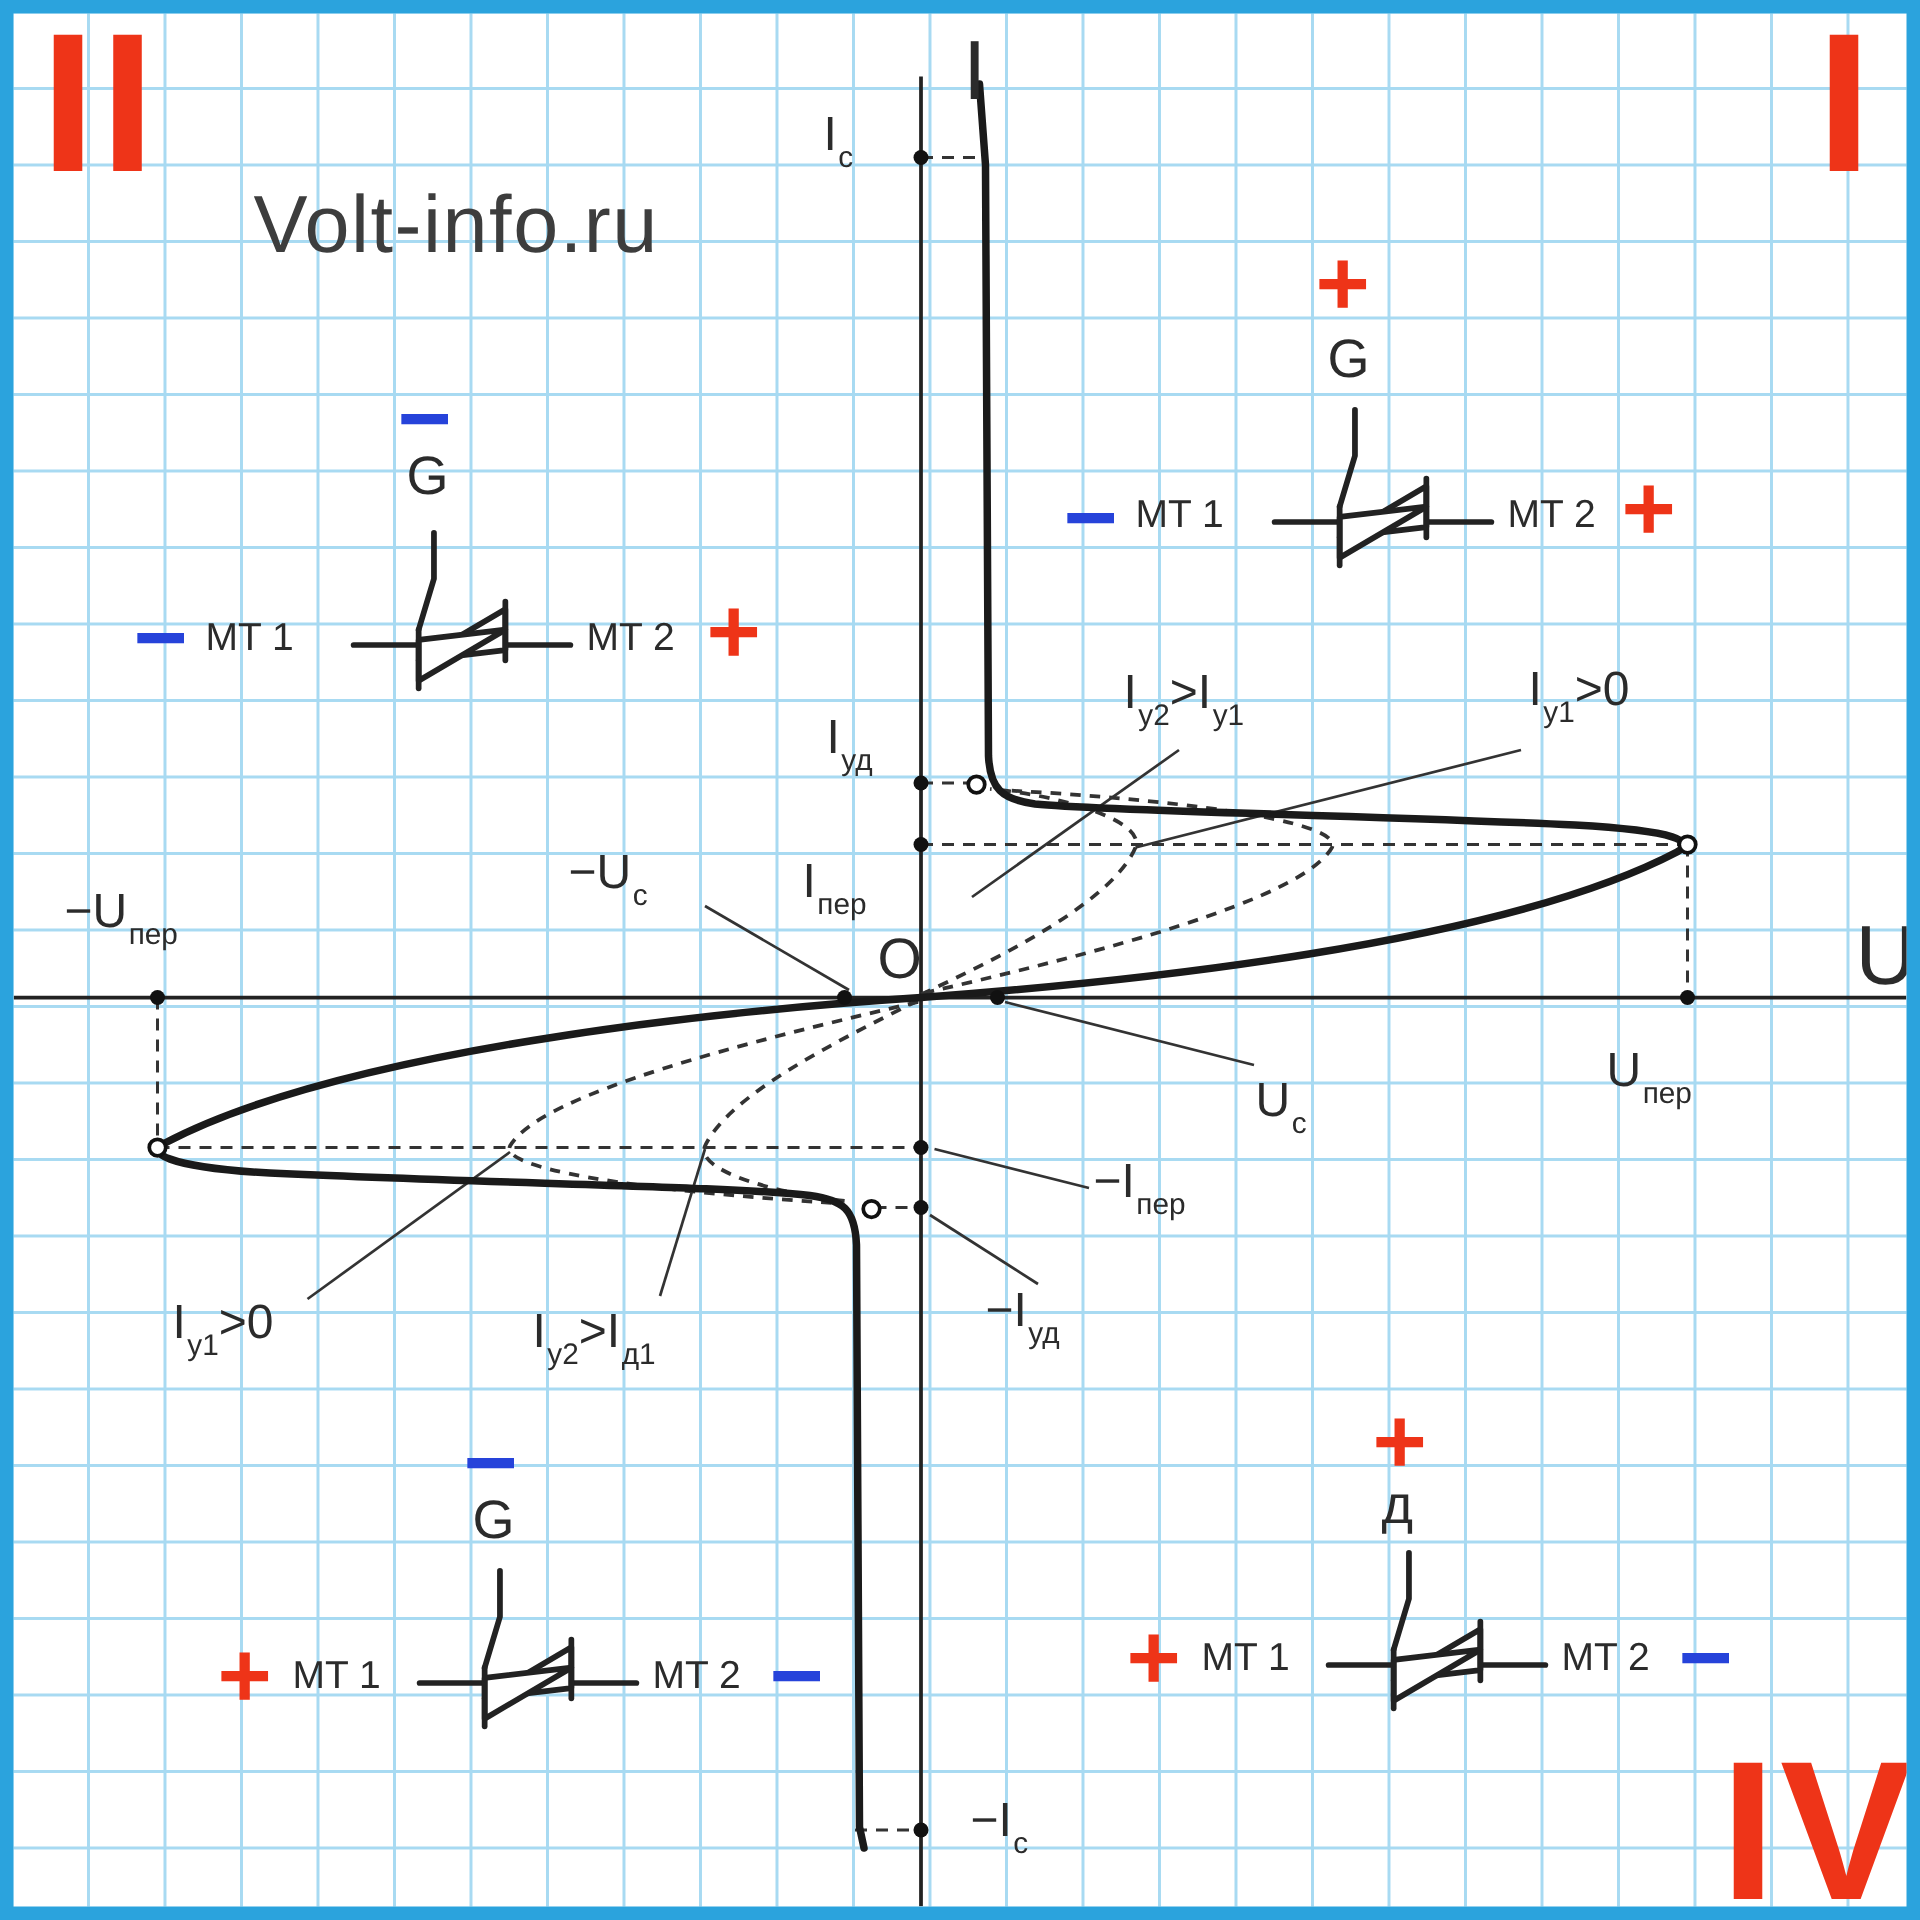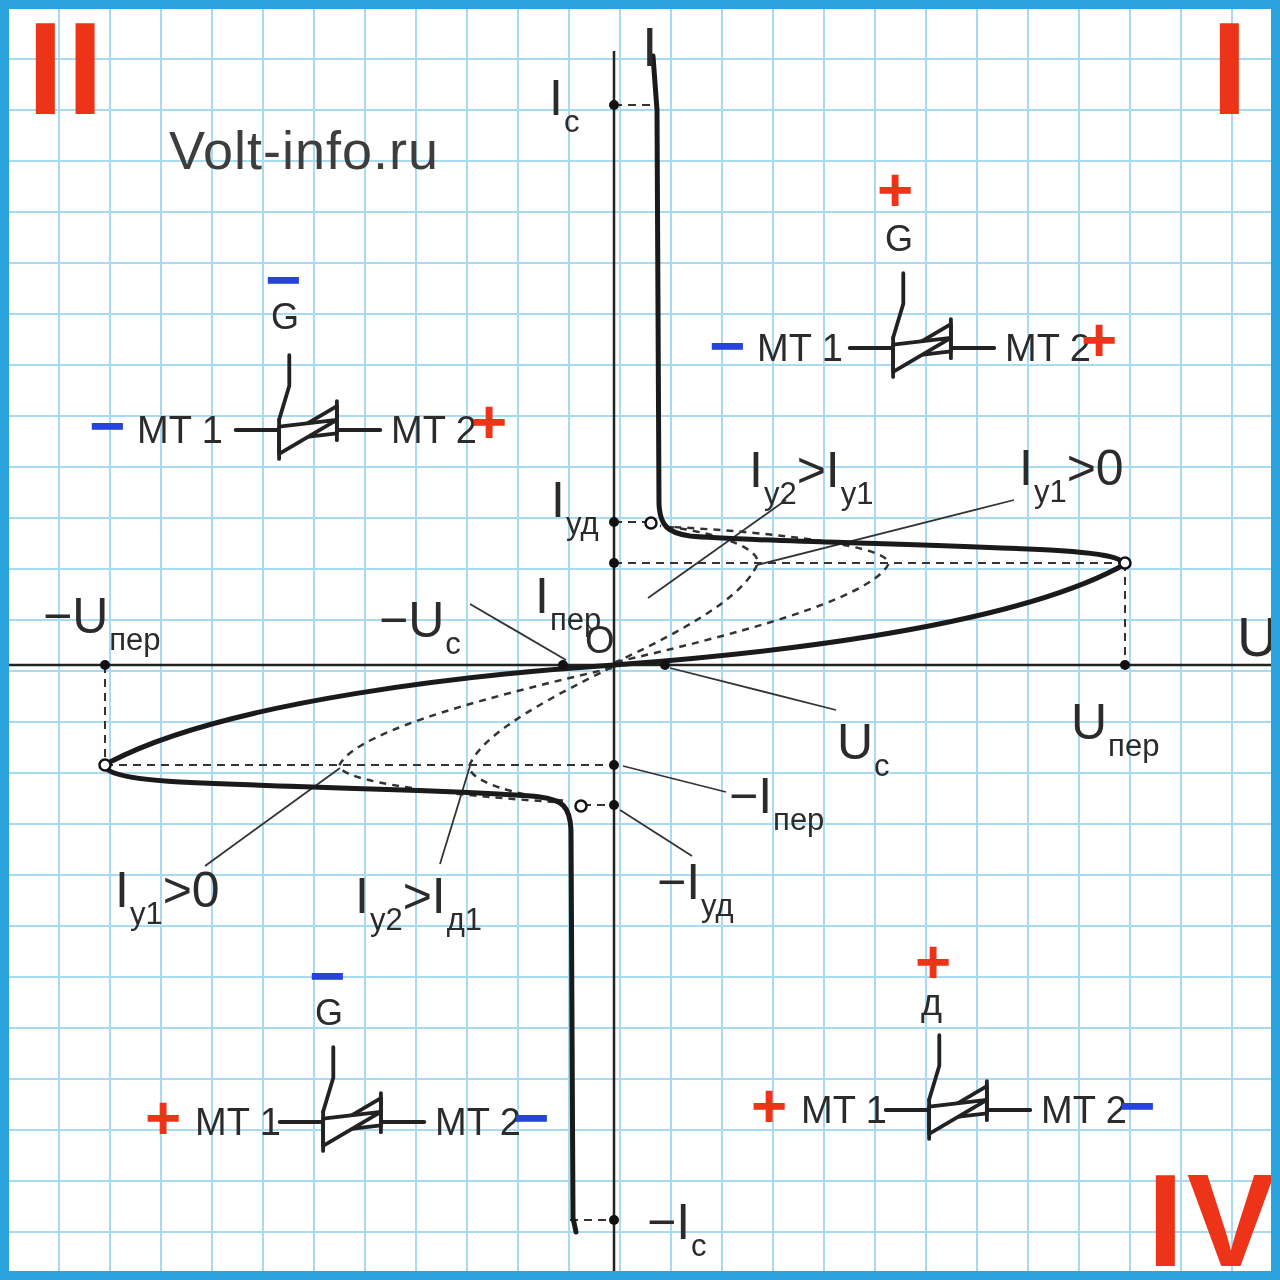--- a/index.html
+++ b/index.html
@@ -9,27 +9,27 @@
     border:9px solid #2ba3dd;
     background-image:
       linear-gradient(to right,#a8daf2 2px,transparent 2px),
       linear-gradient(to bottom,#a8daf2 2px,transparent 2px);
     background-size:51px 51px;
     background-position:-2px -2px;
     overflow:hidden;
     font-family:"Liberation Sans",sans-serif;
   }
   svg.overlay{position:absolute;left:0;top:0;width:1262px;height:1262px;}
-  .lbl{position:absolute;color:#2b2b2b;font-size:50px;line-height:1;white-space:nowrap;}
+  .lbl{position:absolute;color:#2b2b2b;font-size:32px;line-height:1;white-space:nowrap;}
   .lbl sub{font-size:0.62em;line-height:1;position:relative;top:0.18em;margin-left:1px;}
   .axis-lbl{font-size:56px;}
   .origin-lbl{font-size:38px;}
   .watermark{position:absolute;left:160px;top:110px;font-size:54px;color:#3d3d3d;letter-spacing:1px;white-space:nowrap;}
   .quad{position:absolute;font-size:132px;font-weight:800;color:#ee3418;line-height:0.82;letter-spacing:3px;}
-  .mtlbl{position:absolute;font-size:38px;color:#2b2b2b;line-height:1;white-space:nowrap;}
+  .mtlbl{position:absolute;font-size:26px;color:#2b2b2b;line-height:1;white-space:nowrap;}
   .gate-lbl{position:absolute;font-size:36px;color:#2b2b2b;line-height:1;}
   .sign{position:absolute;font-size:62px;font-weight:700;line-height:1;}
   .sign[data-color="red"]{color:#ee3418;}
   .sign[data-color="blue"]{color:#2643da;}
 </style>
 </head>
 <body>
 
 <div class="page">
 
@@ -117,21 +117,21 @@
 
   <div class="lbl axis-lbl" style="left:633px;top:10px;">I</div>
   <div class="lbl axis-lbl" style="left:1228px;top:600px;">U</div>
   <div class="lbl origin-lbl" style="left:576px;top:612px;">O</div>
 
   <div class="lbl" style="left:540px;top:64px;"><span>I</span><sub>c</sub></div>
   <div class="lbl" style="left:542px;top:466px;"><span>I</span><sub>уд</sub></div>
   <div class="lbl" style="left:526px;top:534px;margin-top:28px;"><span>I</span><sub>пер</sub></div>
 
   <div class="lbl" style="left:34px;top:582px;"><span>−U</span><sub>пер</sub></div>
-  <div class="lbl" style="left:370px;top:556px;margin-top:30px;"><span>−U</span><sub>c</sub></div>
+  <div class="lbl" style="left:370px;top:556px;"><span>−U</span><sub>c</sub></div>
   <div class="lbl" style="left:828px;top:688px;margin-top:20px;"><span>U</span><sub>c</sub></div>
   <div class="lbl" style="left:1062px;top:688px;"><span>U</span><sub>пер</sub></div>
 
   <div class="lbl" style="left:720px;top:762px;"><span>−I</span><sub>пер</sub></div>
   <div class="lbl" style="left:648px;top:848px;"><span>−I</span><sub>уд</sub></div>
   <div class="lbl" style="left:638px;top:1188px;"><span>−I</span><sub>c</sub></div>
 
   <div class="lbl" style="left:740px;top:436px;"><span>I</span><sub>у2</sub><span>&gt;I</span><sub>у1</sub></div>
   <div class="lbl" style="left:1010px;top:434px;"><span>I</span><sub>у1</sub><span>&gt;0</span></div>
   <div class="lbl" style="left:106px;top:856px;"><span>I</span><sub>у1</sub><span>&gt;0</span></div>

